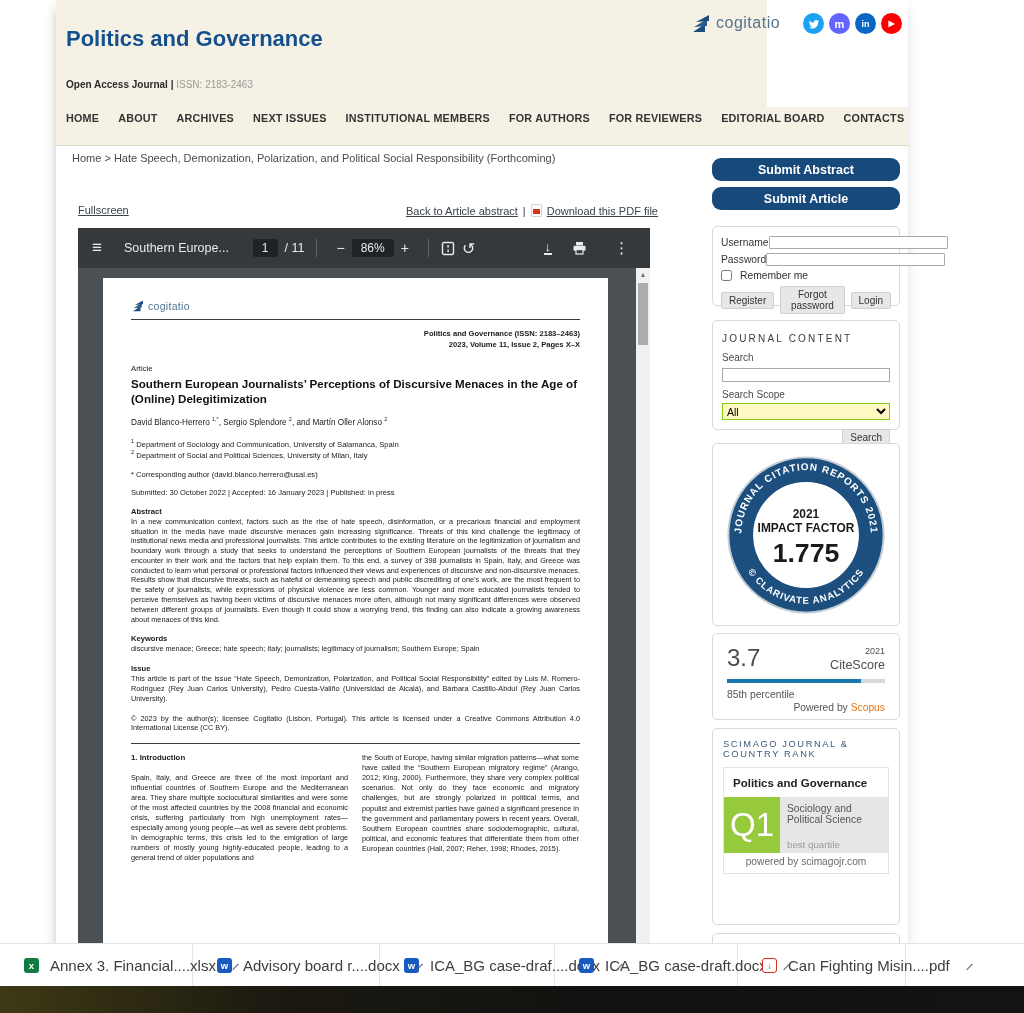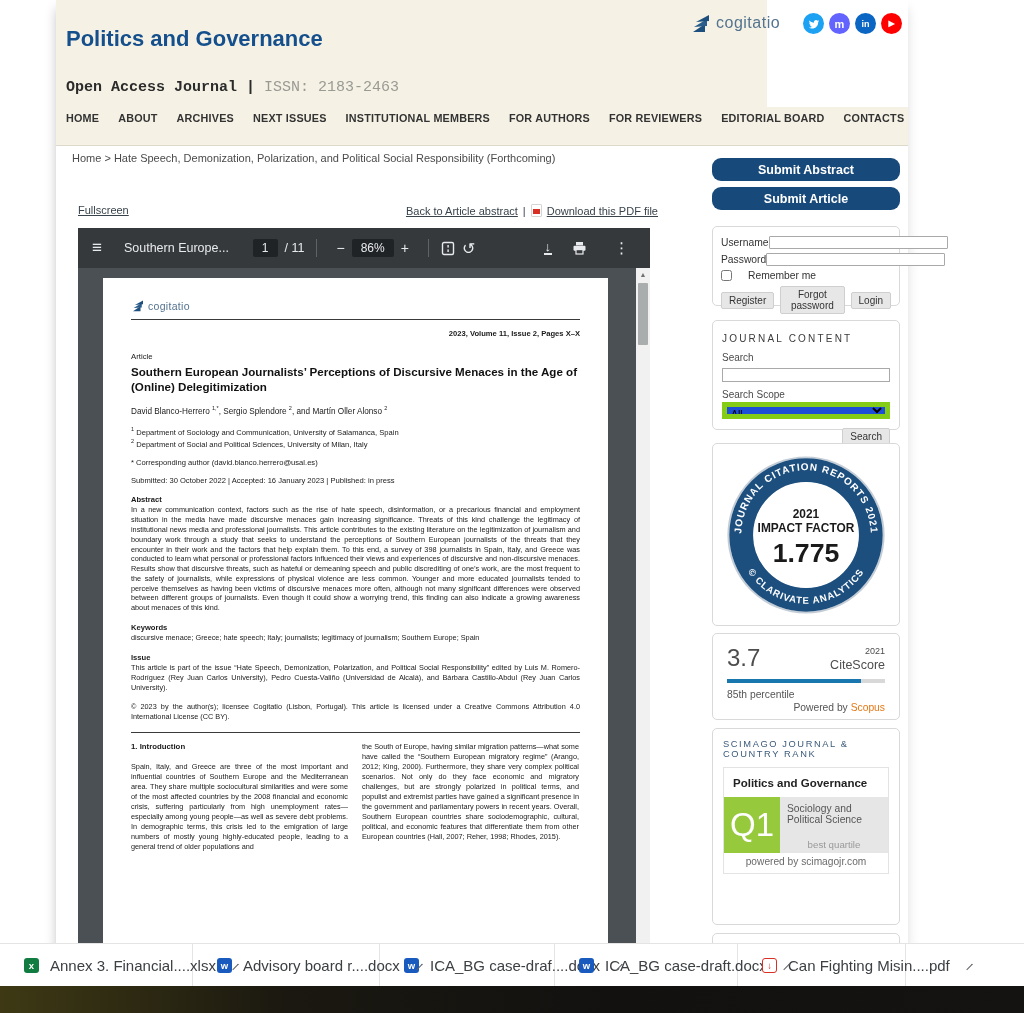--- a/index.html
+++ b/index.html
@@ -7,21 +7,21 @@
               font-family:"Liberation Sans", sans-serif; }
 
   .page { position:absolute; left:56px; top:0; width:852px; height:1013px; background:#fff;
           box-shadow:-7px 0 12px -9px rgba(0,0,0,.3), 7px 0 12px -9px rgba(0,0,0,.18); }
 
   
   .site-header { position:absolute; left:0; top:0; width:852px; height:146px;
                  background:#f5f2e5; border-bottom:1px solid #dcd9ca; }
   .header-white { position:absolute; top:0; right:0; width:141px; height:107px; background:#fff; }
   .site-title { position:absolute; left:10px; top:26px; font-size:22px; font-weight:bold; color:#15508d; }
-  .site-sub { position:absolute; left:10px; top:79px; font-size:15px; color:#2b2b2b;font-family:Liberation Mono, monospace; }
+  .site-sub { position:absolute; left:10px; top:79px; font-size:10px; color:#2b2b2b; }
   .site-sub b { font-weight:bold; }
   .site-sub .issn { color:#9a9a95; font-weight:normal; }
   .brand { position:absolute; left:634px; top:11px; display:flex; align-items:center; gap:4px; z-index:3; }
   .brand-text { font-size:16px; color:#53738f; letter-spacing:.5px; }
   .social { position:absolute; left:747px; top:13px; display:flex; gap:5px; z-index:3; }
   .soc { width:21px; height:21px; border-radius:50%; display:flex; align-items:center; justify-content:center;
          color:#fff; font-weight:bold; }
   .soc.tw { background:#1da1f2; }
   .soc.ma { background:#6364ff; font-size:11px; }
   .soc.li { background:#0a66c2; font-size:9px; }
@@ -80,32 +80,32 @@
 
   
   .sidebar { position:absolute; left:656px; top:0; width:188px; }
   .sb-btn { position:absolute; left:0; width:188px; height:23px; background:#17497b; color:#fff;
             font-weight:bold; font-size:12.5px; border:none; border-radius:9px; cursor:pointer; }
   .box { position:absolute; left:0; width:188px; background:#fff; border:1px solid #d9d9d9; border-radius:5px; }
   .login-box { top:226px; height:80px; padding:9px 8px; font-size:10.3px; color:#333; }
   .lrow { display:flex; align-items:center; margin-bottom:4px; }
   .lrow label { width:52px; }
   .lrow input { flex:1; height:13px; border:1px solid #a9a9a9; border-radius:1px; }
-  .remember { display:flex; align-items:center; gap:16px; margin:2px 0 5px; }
+  .remember { display:flex; align-items:center; gap:8px; margin:2px 0 5px; }
   .remember input { width:11px; height:11px; }
   .lbtns { display:flex; align-items:center; gap:6px; }
   .gbtn { background:#e7e7e7; border:1px solid #cfcfcf; border-radius:2px; font-size:10px; color:#333;
           padding:2px 7px; cursor:pointer; font-family:inherit; }
   .lbtns .push { margin-left:auto; }
 
   .journal-box { top:320px; height:110px; padding:12px 9px; }
   .jc-title { font-size:10px; letter-spacing:2.2px; color:#3a3a3a; margin-bottom:8px; }
   .jc-label { font-size:10px; color:#4a4a4a; margin-bottom:2px; }
   .journal-box input { width:100%; height:14px; border:1px solid #a9a9a9; margin-bottom:7px; }
-  .journal-box select { width:100%; height:17px; border:5px solid #84cc16; background:#1d4ed8; font-size:10.5px;
+  .journal-box select { width:100%; height:17px; border:1px solid #84cc16; background:#fef9c3; font-size:10.5px;
                         font-family:inherit; margin-bottom:7px; }
   .jc-btnrow { text-align:right; }
 
   .impact-box { top:443px; height:183px; display:flex; align-items:center; justify-content:center; }
 
   .cite-box { top:633px; height:87px; padding:10px 14px 0; }
   .cs-top { display:flex; justify-content:space-between; align-items:flex-end; }
   .cs-val { font-size:24px; color:#4d4d4d; }
   .cs-right { text-align:right; color:#4d4d4d; line-height:1; }
   .cs-year { font-size:9px; display:block; margin-bottom:0; }
@@ -119,21 +119,21 @@
 
   .scimago-box { top:728px; height:197px; padding:10px 10px; }
   .sjr-head { font-size:9.3px; letter-spacing:1.6px; color:#3b5a7a; margin-bottom:8px; }
   .sjr-widget { border:1px solid #e3e3e3; background:#fff; padding:0 0 6px; }
   .sjr-title { font-weight:bold; font-size:11.5px; color:#222; padding:9px 9px 8px; }
   .sjr-qrow { display:flex; height:56px; }
   .sjr-q { width:56px; background:#97c93d; color:#fff; font-size:33px; display:flex;
            align-items:center; justify-content:center; font-weight:400; }
   .sjr-cat { flex:1; background:#e6e6e6; padding:6px 7px 3px; font-size:10.3px; color:#555;
              display:flex; flex-direction:column; justify-content:space-between; }
-  .sjr-best { text-align:center; color:#999; font-size:9.7px; }
+  .sjr-best { text-align:left; color:#999; font-size:9.7px; }
   .sjr-bottom { position:relative; padding:6px 9px 0; height:52px; }
   .sjr-yr { font-weight:bold; font-size:9.8px; color:#222; }
   .sjr-val { font-size:19px; color:#4d4d4d; margin-top:2px; }
   .sjr-spark { position:absolute; right:6px; bottom:0; }
   .sjr-pow { text-align:center; font-size:10.2px; color:#6a6a6a; margin-top:3px; }
   .sliver { top:933px; height:40px; }
 
   
   .shelf { position:absolute; left:0; top:943px; width:1024px; height:43px; background:#fff;
            border-top:1px solid #e4e4e4; display:flex; z-index:40; }
@@ -235,20 +235,21 @@
         <div class="pp-brandrow">
           <svg width="14" height="15" viewBox="0 0 22 24">
             <path d="M3 21 L15 13 L15 21 Z" fill="#1d4f7e"></path>
             <path d="M4 16 L17 8 L17 15 Z" fill="#2a5d8c"></path>
             <path d="M6 11 L19 4 L19 10 Z" fill="#1d4f7e"></path>
           </svg>
           <span class="pp-brandtext">cogitatio</span>
         </div>
         <hr class="pp-hr">
         <div class="pp-pub">
+          <div>Politics and Governance (ISSN: 2183–2463)</div>
           <div>2023, Volume 11, Issue 2, Pages X–X</div>
         </div>
         <div class="pp-article">Article</div>
         <div class="pp-title">Southern European Journalists’ Perceptions of Discursive Menaces in the Age of (Online) Delegitimization</div>
         <div class="pp-authors">
           <span>David Blanco-Herrero </span><sup>1,*</sup><span>, Sergio Splendore </span><sup>2</sup><span>, and Martín Oller Alonso </span><sup>2</sup>
         </div>
         <div class="pp-aff">
           <div><sup>1</sup><span> Department of Sociology and Communication, University of Salamanca, Spain</span></div>
           <div><sup>2</sup><span> Department of Social and Political Sciences, University of Milan, Italy</span></div>

